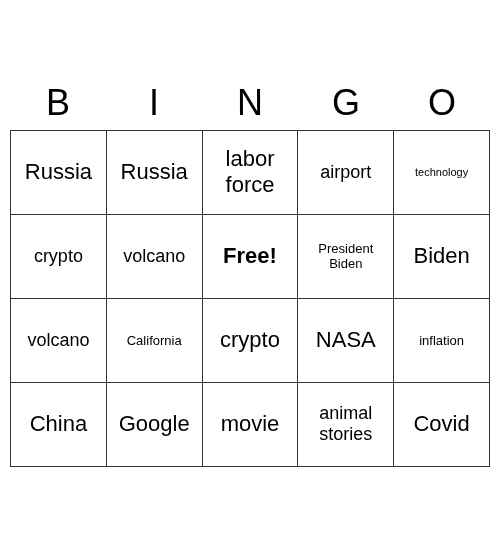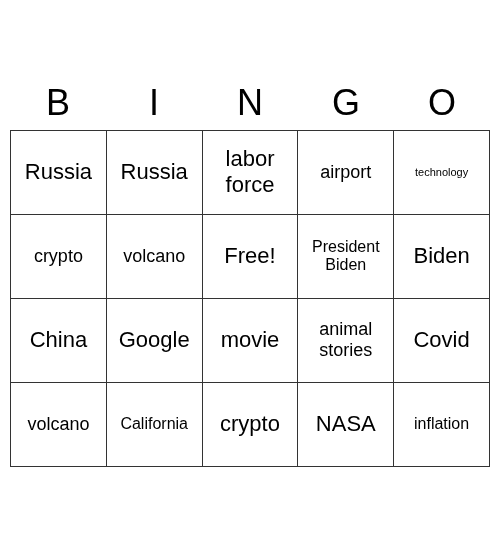--- a/index.html
+++ b/index.html
@@ -61,30 +61,30 @@
 
     .size-large {
       font-size: 22px;
     }
 
     .size-medium {
       font-size: 18px;
     }
 
     .size-small {
-      font-size: 16px;
+      font-size: 13px;
     }
 
     .size-xsmall {
       font-size: 11px;
     }
 
     .free-cell {
       font-size: 22px;
-      font-weight: normal;
+      font-weight: bold;
     }
   </style>
 </head>
 <body>
 
 <div class="bingo-container">
   <div class="bingo-header">
   <div class="header-cell">B</div>
       <div class="header-cell">I</div>
       <div class="header-cell">N</div>
@@ -124,47 +124,47 @@
           <td class="free-cell">Free!</td>
           <td>
             <span class="cell-text size-small">President<br>Biden</span>
           </td>
           <td>
             <span class="cell-text size-large">Biden</span>
           </td>
         </tr>
         <tr>
           <td>
+            <span class="cell-text size-medium">volcano</span>
+          </td>
+          <td>
+            <span class="cell-text size-small">California</span>
+          </td>
+          <td>
+            <span class="cell-text size-large">crypto</span>
+          </td>
+          <td>
+            <span class="cell-text size-large">NASA</span>
+          </td>
+          <td>
+            <span class="cell-text size-small">inflation</span>
+          </td>
+        </tr>
+        <tr>
+          <td>
             <span class="cell-text size-large">China</span>
           </td>
           <td>
             <span class="cell-text size-large">Google</span>
           </td>
           <td>
             <span class="cell-text size-large">movie</span>
           </td>
           <td>
             <span class="cell-text size-medium">animal<br>stories</span>
           </td>
           <td>
             <span class="cell-text size-large">Covid</span>
           </td>
         </tr>
-        <tr>
-          <td>
-            <span class="cell-text size-medium">volcano</span>
-          </td>
-          <td>
-            <span class="cell-text size-small">California</span>
-          </td>
-          <td>
-            <span class="cell-text size-large">crypto</span>
-          </td>
-          <td>
-            <span class="cell-text size-large">NASA</span>
-          </td>
-          <td>
-            <span class="cell-text size-small">inflation</span>
-          </td>
-        </tr>
       </tbody>
   </table>
 </div>
 
 </body></html>

